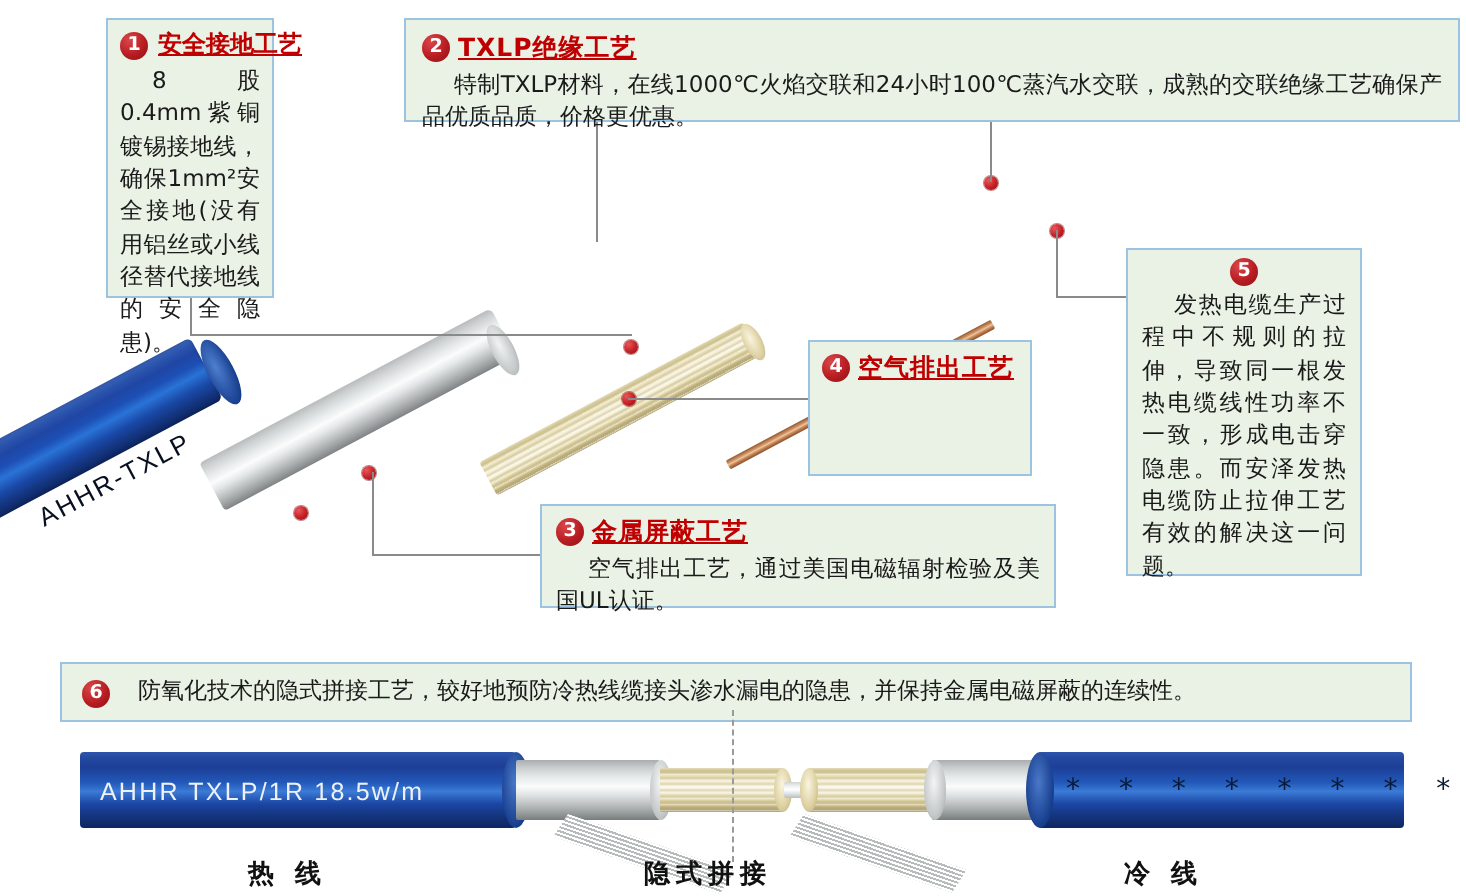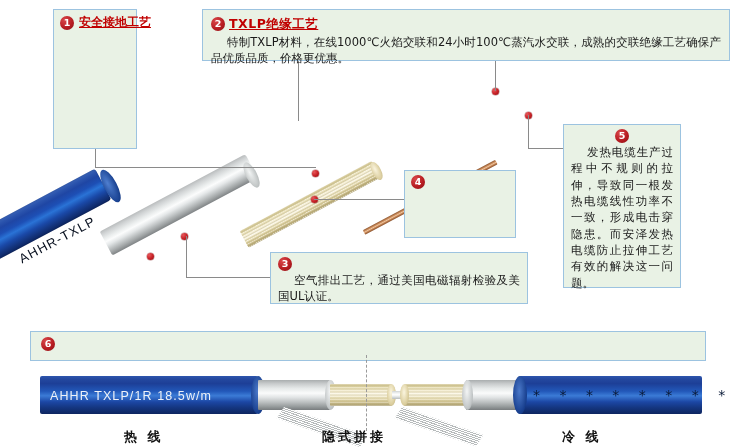--- a/index.html
+++ b/index.html
@@ -278,53 +278,57 @@
   <div class="leader lh" style="left:314px; top:199px; width:91px;"></div>
 
   <div class="leader lv" style="left:528px; top:115px; height:33px;"></div>
   <div class="leader lh" style="left:528px; top:148px; width:36px;"></div>
 
   <div class="callout" id="box1">
     <div class="cl-head">
       <span class="badge">1</span>
       <span class="cl-title">安全接地工艺</span>
     </div>
+    <div class="cl-body indent">8股0.4mm紫铜镀锡接地线，确保1mm²安全接地(没有用铝丝或小线径替代接地线的安全隐患)。</div>
   </div>
 
   <div class="callout" id="box2">
     <div class="cl-head">
       <span class="badge">2</span>
       <span class="cl-title">TXLP绝缘工艺</span>
     </div>
     <div class="cl-body indent">特制TXLP材料，在线1000℃火焰交联和24小时100℃蒸汽水交联，成熟的交联绝缘工艺确保产品优质品质，价格更优惠。</div>
   </div>
 
   <div class="callout" id="box3">
     <div class="cl-head">
       <span class="badge">3</span>
+      <span class="cl-title">金属屏蔽工艺</span>
     </div>
     <div class="cl-body indent">空气排出工艺，通过美国电磁辐射检验及美国UL认证。</div>
   </div>
 
   <div class="callout" id="box4">
     <div class="cl-head">
       <span class="badge">4</span>
+      <span class="cl-title">空气排出工艺</span>
     </div>
   </div>
 
   <div class="callout" id="box5">
     <div class="cl-head">
       <span class="badge">5</span>
     </div>
     <div class="cl-body indent">发热电缆生产过程中不规则的拉伸，导致同一根发热电缆线性功率不一致，形成电击穿隐患。而安泽发热电缆防止拉伸工艺有效的解决这一问题。</div>
   </div>
 
   <div class="callout" id="box6">
     <div class="row6">
       <span class="badge">6</span>
+      <span class="b6text">防氧化技术的隐式拼接工艺，较好地预防冷热线缆接头渗水漏电的隐患，并保持金属电磁屏蔽的连续性。</span>
     </div>
   </div>
 
   <div id="bottomAssembly">
 
     <div class="hbar hJacket" style="left:40px; top:3px; width:218px; height:38px;"></div>
     <div class="hJacketCapR" style="left:251px; top:3px; width:14px; height:38px;"></div>
     <div class="hLabel" style="left:50px; top:16px;">AHHR TXLP/1R 18.5w/m</div>
 
     <div class="hbar hShield" style="left:258px; top:7px; width:72px; height:30px;"></div>

